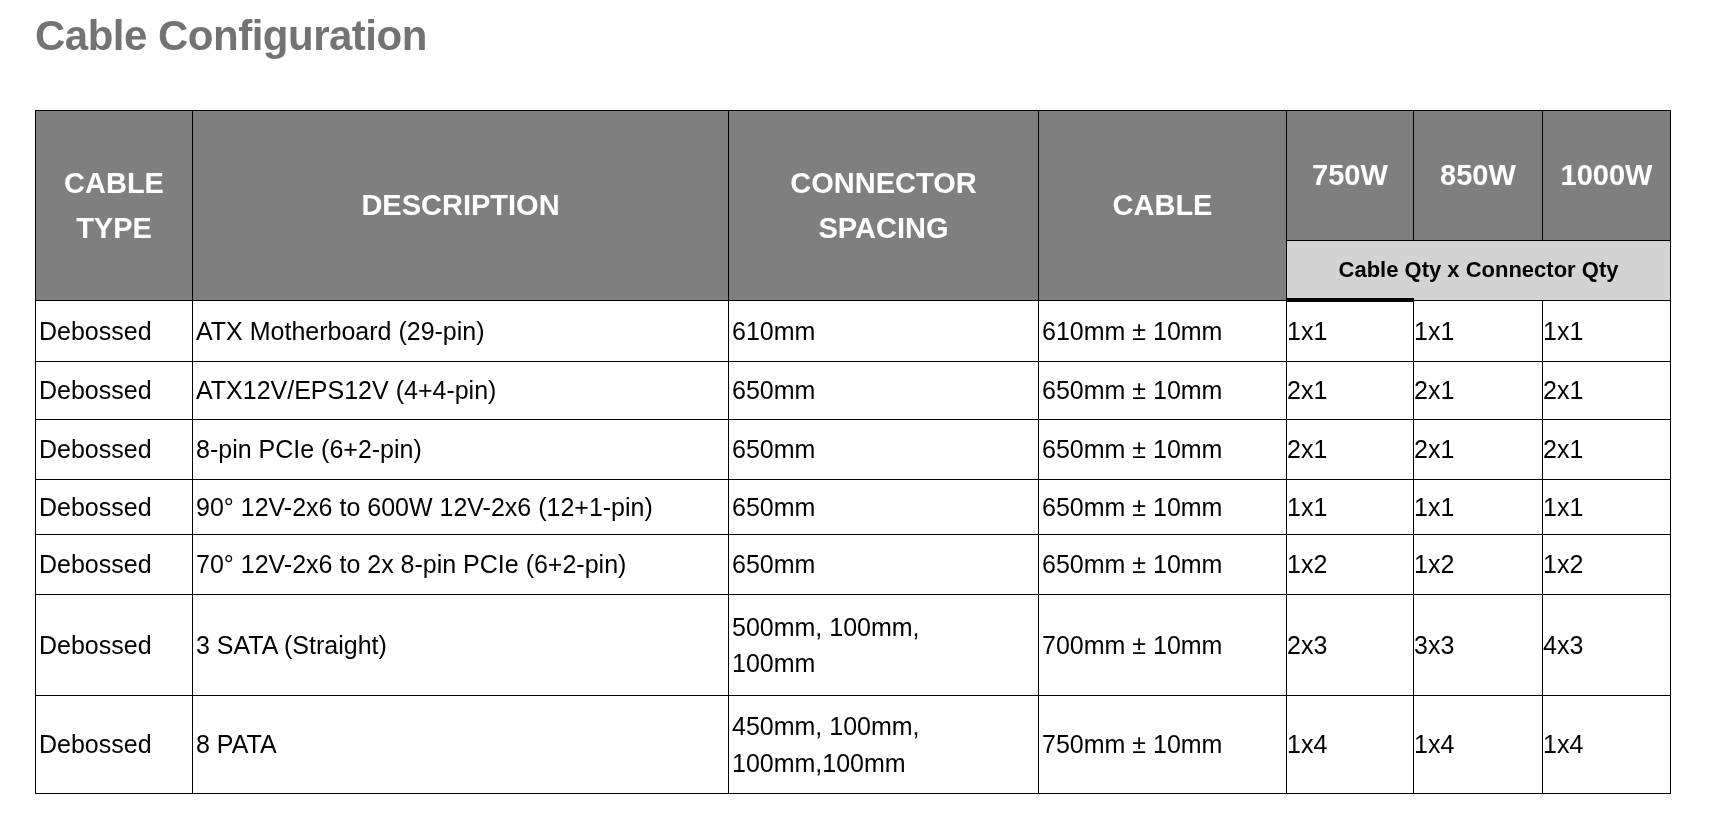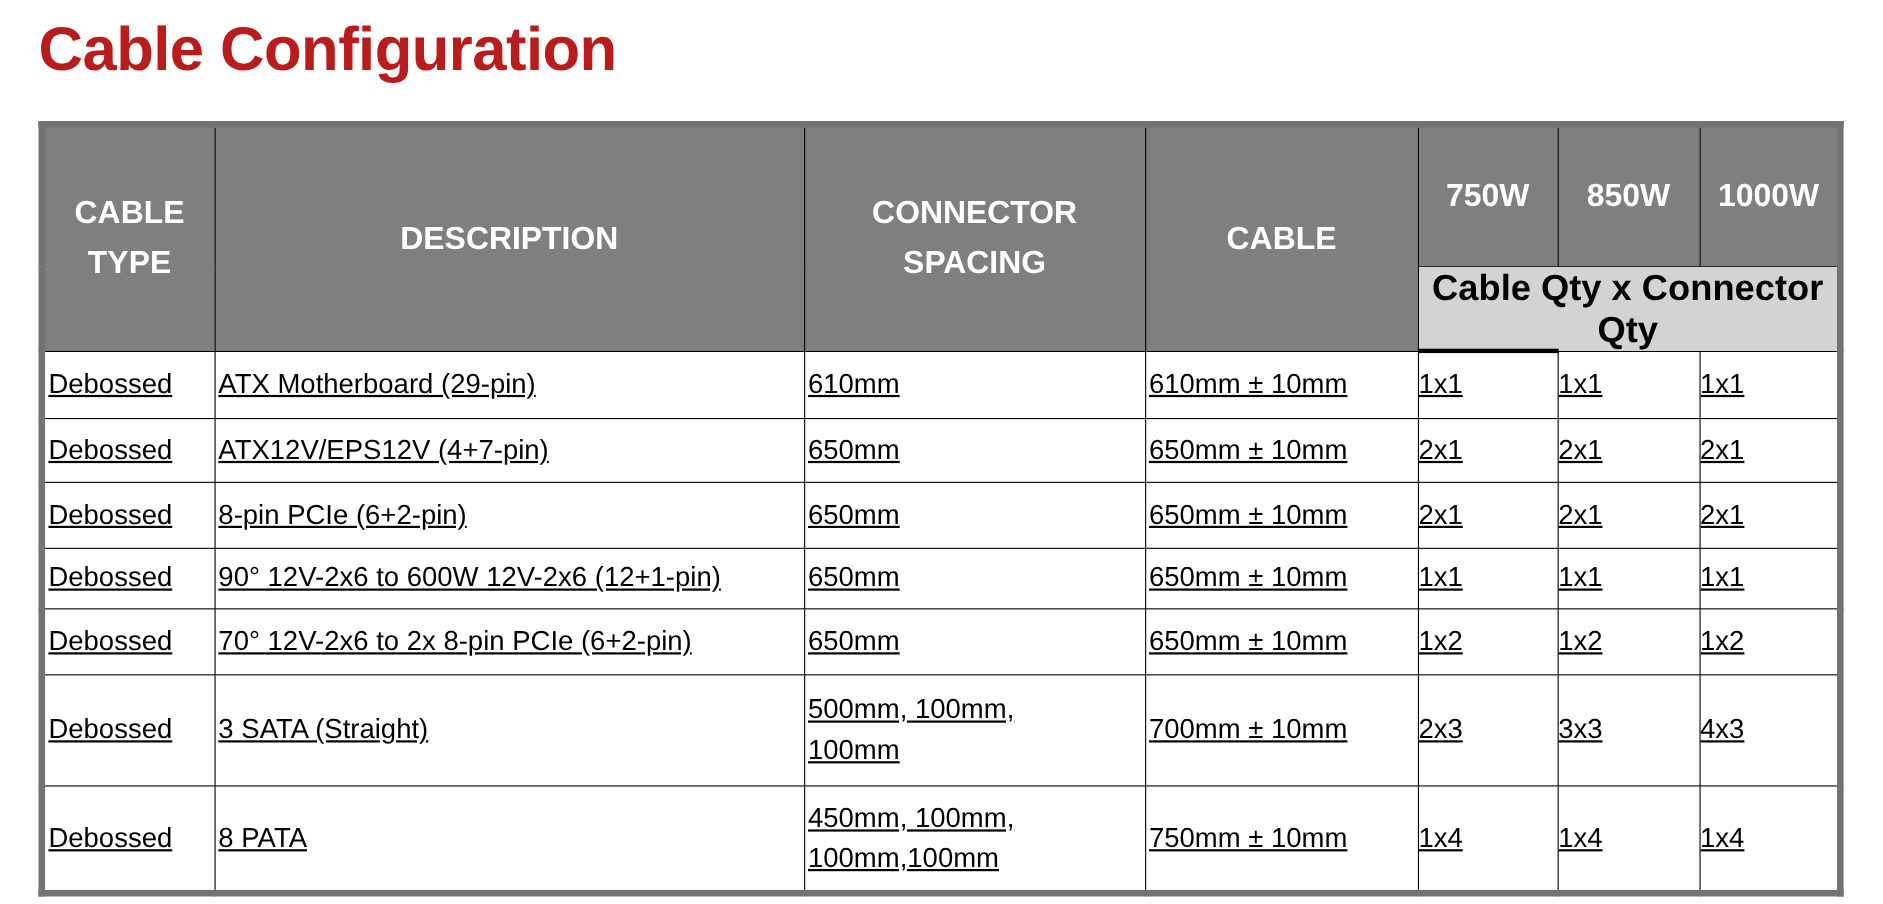--- a/index.html
+++ b/index.html
@@ -9,75 +9,74 @@
     width: 1712px;
     height: 822px;
     overflow: hidden;
     font-family: "Liberation Sans", "DejaVu Sans", sans-serif;
     color: #000000;
   }
   .page-title {
     position: absolute;
     left: 35px;
     top: 12px;
-    font-size: 56px;
+    font-size: 42px;
     font-weight: 700;
     letter-spacing: -0.5px;
-    color: #b91c1c;
+    color: #737373;
   }
   table.cable-table {
     position: absolute;
     left: 35px;
     top: 110px;
     width: 1635px;
     border-collapse: collapse;
     table-layout: fixed;
   }
   table.cable-table, table.cable-table th, table.cable-table td {
     border: 1px solid #000000;
   }
   table.cable-table {
-    border: 6px solid #737373;
+    border: 1px solid #737373;
   }
   th.hdr {
     background: #7f7f7f;
     color: #ffffff;
     font-weight: 700;
     font-size: 29px;
     text-align: center;
     vertical-align: middle;
     line-height: 1.55;
     padding: 0 6px;
   }
   th.subhdr {
     background: #d3d3d3;
     color: #000000;
     font-weight: 700;
-    font-size: 33px;
+    font-size: 22px;
     text-align: center;
     vertical-align: middle;
     position: relative;
     padding: 0;
   }
   .thick-border-segment {
     position: absolute;
     left: -1px;
     bottom: -2px;
     width: 128px;
     height: 4px;
     background: #000000;
   }
   td {
     font-size: 25px;
     vertical-align: middle;
     padding: 2px 4px 2px 3px;
     line-height: 1.45;
     white-space: pre-line;
     overflow: hidden;
-    text-decoration: underline;
   }
   td.qty {
     text-align: left;
     padding: 2px 0;
   }
 </style>
 </head>
 <body>
 
 <div class="page-title">Cable Configuration</div>
@@ -114,21 +113,21 @@
       <td>Debossed</td>
       <td>ATX Motherboard (29-pin)</td>
       <td>610mm</td>
       <td>610mm ± 10mm</td>
       <td class="qty">1x1</td>
       <td class="qty">1x1</td>
       <td class="qty">1x1</td>
     </tr>
     <tr style="height:58px">
       <td>Debossed</td>
-      <td>ATX12V/EPS12V (4+7-pin)</td>
+      <td>ATX12V/EPS12V (4+4-pin)</td>
       <td>650mm</td>
       <td>650mm ± 10mm</td>
       <td class="qty">2x1</td>
       <td class="qty">2x1</td>
       <td class="qty">2x1</td>
     </tr>
     <tr style="height:60px">
       <td>Debossed</td>
       <td>8-pin PCIe (6+2-pin)</td>
       <td>650mm</td>

